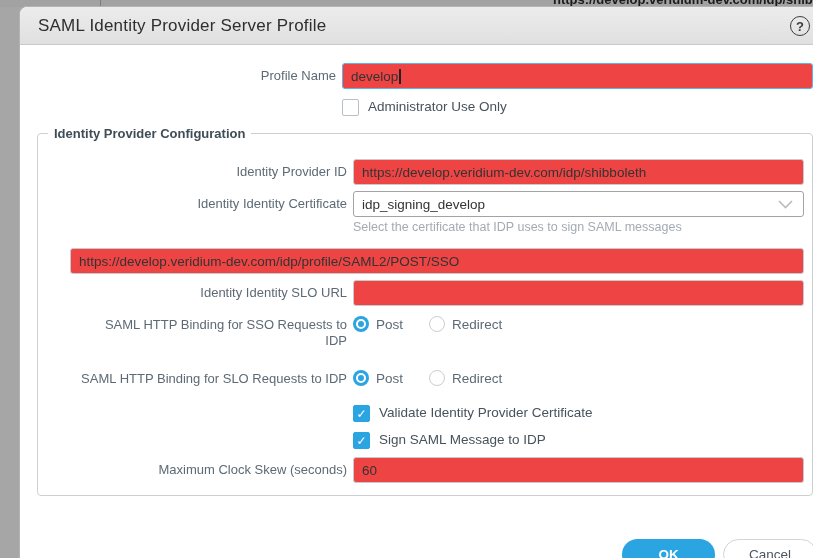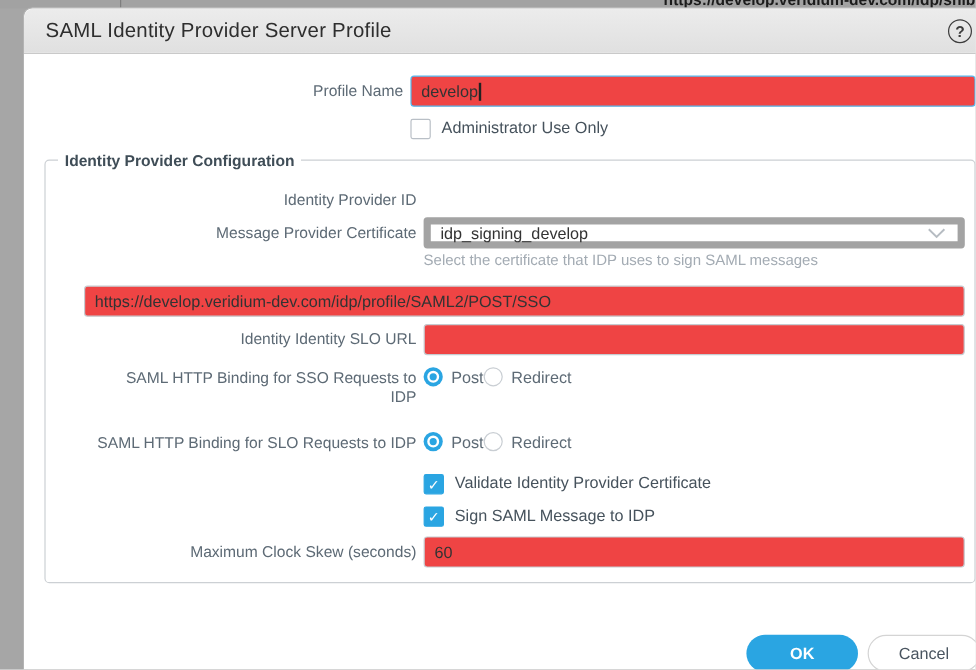--- a/index.html
+++ b/index.html
@@ -48,21 +48,21 @@
 
   .textbox {
     flex:1; height:26px; border:1px solid #c6cbd0; border-radius:3px;
     background:#ef4444; display:flex; align-items:center; padding:0 8px;
     font-size:13.5px; color:#333; white-space:nowrap; overflow:hidden;
   }
   .textbox.focused { border:1px solid #56b7ec; }
   .caret { display:inline-block; width:1.5px; height:15px; background:#222; margin-left:1px; flex:none; }
 
   .selectbox {
-    flex:1; height:26px; border:6px solid #a3a3a3; border-radius:3px;
+    flex:1; height:26px; border:1px solid #a3a3a3; border-radius:3px;
     background:#fff; display:flex; align-items:center; padding:0 8px;
     font-size:13.5px; color:#333; cursor:pointer;
   }
   .selectbox .sel-text { flex:1; }
   .chevron { flex:none; margin-right:2px; }
 
   .hint { font-size:12.5px; color:#a3abb3; padding-top:3px; }
 
   
   .checkbox {
@@ -95,21 +95,21 @@
   }
   fieldset.idp-config legend {
     font-size:13px; font-weight:bold; color:#3f4d57; margin-left:10px; padding:0 6px;
   }
   fieldset .lbl { width:283px; }
   .fs-row { margin-top:6px; }
   .fs-row.first { margin-top:8px; }
   .gap-md { margin-top:14px; }
   .binding-row { align-items:flex-start; margin-top:9px; }
   .binding-row .lbl { padding-top:2px; }
-  .binding-row .radio-group { display:flex; padding-top:1px; }
+  .binding-row .radio-group { display:flex; gap:26px; padding-top:1px; }
   .binding-row2 { margin-top:20px; }
   .cb-row { margin-top:14px; }
   .cb-row .spacer, .binding-spacer { width:283px; flex:none; }
   .cb-indent { display:flex; }
 
   
   .footer {
     display:flex; justify-content:flex-end; align-items:center;
     gap:8px; margin-top:43px; padding-right:12px;
   }
@@ -153,24 +153,27 @@
         </div>
         <span class="cb-label">Administrator Use Only</span>
       </div>
     </div>
 
     <fieldset class="idp-config">
       <legend>Identity Provider Configuration</legend>
 
       <div class="row fs-row first">
         <div class="lbl">Identity Provider ID</div>
+        <div class="textbox">
+          <span>https://develop.veridium-dev.com/idp/shibboleth</span>
+        </div>
       </div>
 
       <div class="row fs-row">
-        <div class="lbl">Message Provider Certificate</div>
+        <div class="lbl">Identity Identity Certificate</div>
         <div class="selectbox">
           <span class="sel-text">idp_signing_develop</span>
           <span class="chevron">
             <svg width="15" height="9" viewBox="0 0 15 9">
                 <polyline points="1,1 7.5,7.5 14,1" fill="none" stroke="#b6bcc2" stroke-width="1.6"></polyline>
               </svg>
           </span>
         </div>
       </div>
       <div class="row">

